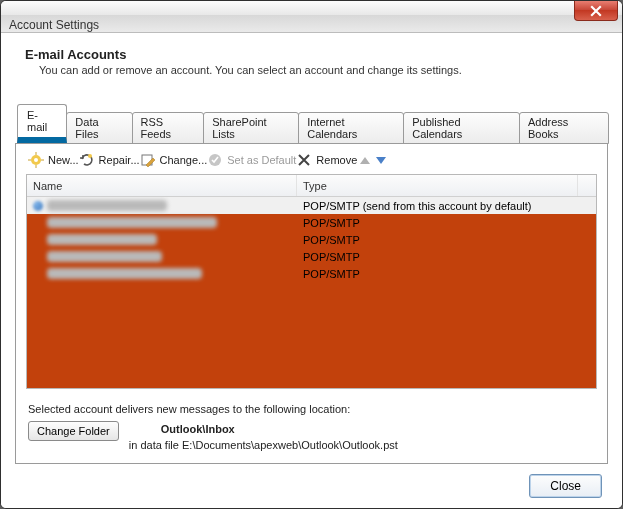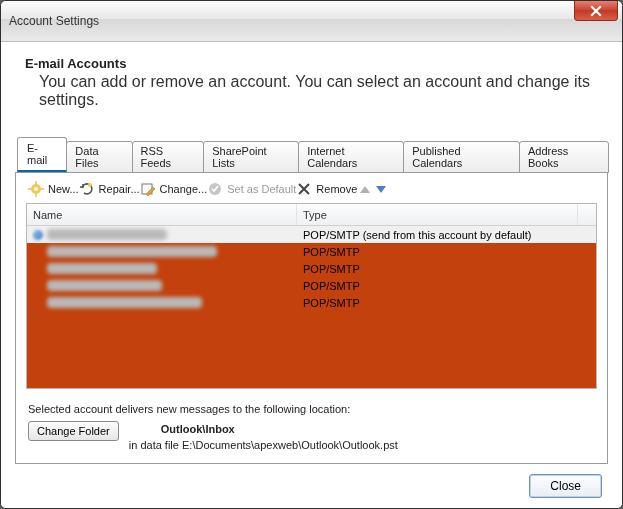--- a/index.html
+++ b/index.html
@@ -17,24 +17,24 @@
     height: 509px;
     background: #fff;
     border: 1px solid #2f2f2f;
     border-radius: 6px;
     box-shadow: 0 0 8px rgba(0,0,0,.4);
     display: flex;
     flex-direction: column;
     overflow: hidden;
   }
   .titlebar {
-    height: 41px;
+    height: 32px;
     background: linear-gradient(#fdfdfd, #e8e8e8 45%, #d8d8d8 46%, #eaeaea);
     display: flex;
-    align-items: center;
+    align-items: flex-end;
     padding: 0 16px 0 8px;
     border-bottom: 1px solid #bcbcbc;
     position: relative;
   }
   .titlebar .title {
     font-size: 12px;
     color: #333;
   }
   .win-close {
     position: absolute;
@@ -54,21 +54,21 @@
   .win-close svg { width: 12px; height: 12px; }
   .client {
     flex: 1;
     background: #fff;
     padding: 12px 14px 10px 14px;
     display: flex;
     flex-direction: column;
   }
   .header-block { padding: 2px 4px 10px 10px; }
   .header-title { font-weight: bold; font-size: 13px; color: #222; }
-  .header-desc { font-size: 16px; color: #333; padding: 2px 0 0 14px; }
+  .header-desc { font-size: 11px; color: #333; padding: 2px 0 0 14px; }
   .tabstrip {
     display: flex;
     align-items: flex-end;
     margin-top: 18px;
     position: relative;
     padding-left: 2px;
   }
   .tab {
     border: 1px solid #9a9a9a;
     border-bottom: 1px solid #9a9a9a;
@@ -77,21 +77,21 @@
     font-size: 11px;
     margin-right: -1px;
     border-radius: 3px 3px 0 0;
     color: #222;
     position: relative;
     top: 1px;
     cursor: default;
   }
   .tab.active {
     background: #fff;
-    border-bottom: 2px solid #0369a1;
+    border-bottom: 6px solid #0369a1;
     padding: 4px 9px 4px 9px;
     top: 0;
     z-index: 2;
   }
   .tabpanel {
     border: 1px solid #9a9a9a;
     flex: 1;
     background: #fff;
     padding: 8px 10px 10px 10px;
     display: flex;

